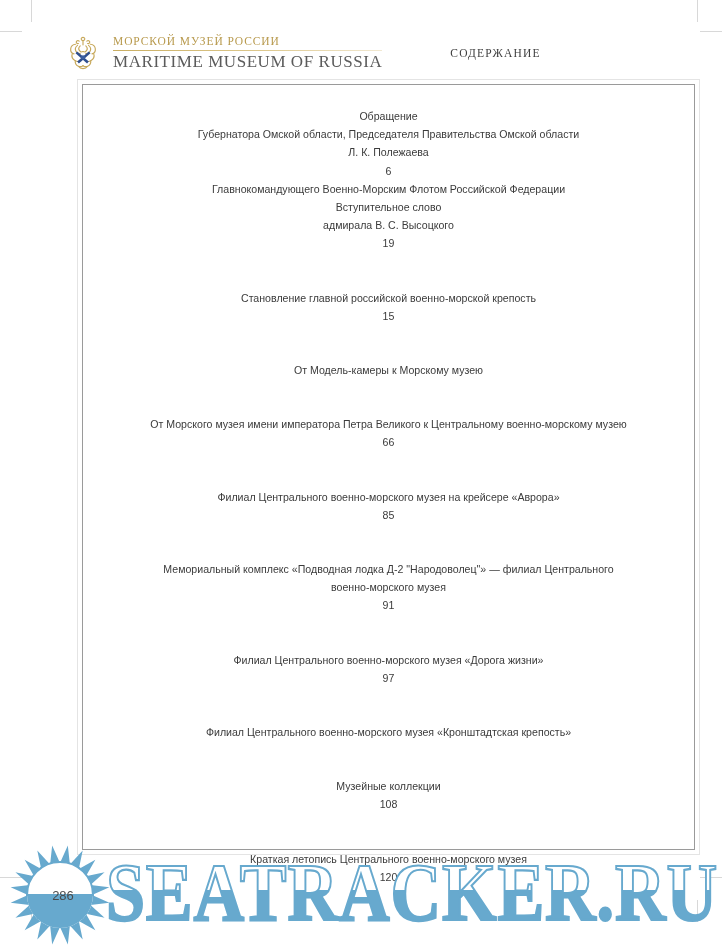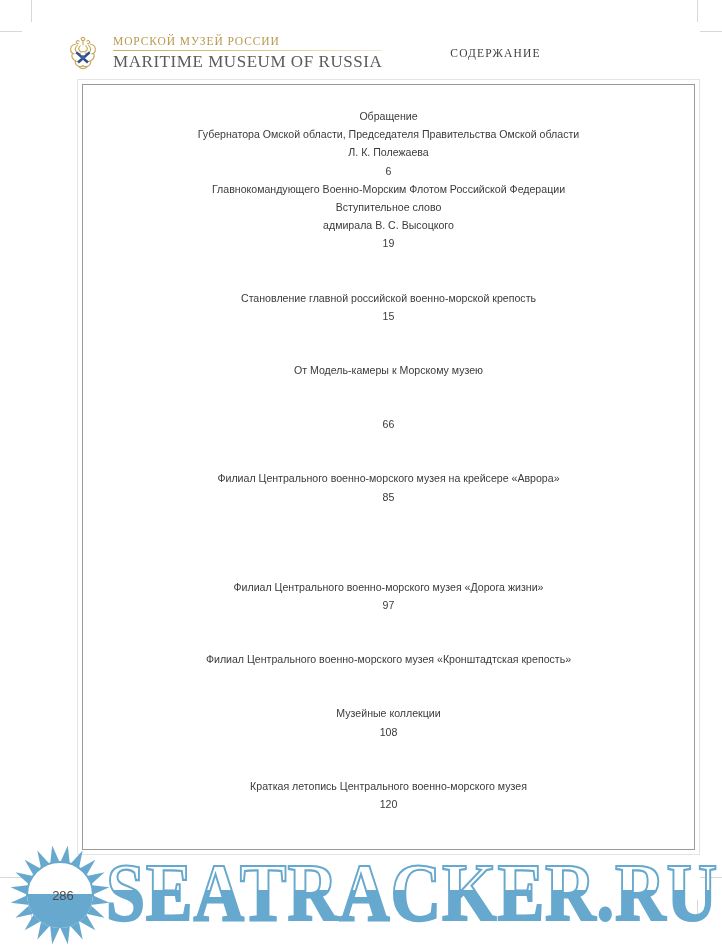--- a/index.html
+++ b/index.html
@@ -254,31 +254,39 @@
         </div>
         <div class="gap-lg"></div>
         <div class="toc-group">
           <div class="toc-entry">
             <div class="toc-title">От Модель-камеры к Морскому музею</div>
           </div>
         </div>
         <div class="gap-lg"></div>
         <div class="toc-group">
           <div class="toc-entry">
+            <div class="toc-title">От Морского музея имени императора Петра Великого к Центральному военно-морскому музею</div>
             <div class="toc-page">66</div>
           </div>
         </div>
         <div class="gap-lg"></div>
         <div class="toc-group">
           <div class="toc-entry">
             <div class="toc-title">Филиал Центрального военно-морского музея на крейсере «Аврора»</div>
             <div class="toc-page">85</div>
           </div>
         </div>
         <div class="gap-lg"></div>
+        <div class="toc-group">
+          <div class="toc-entry">
+            <div class="toc-title">Мемориальный комплекс «Подводная лодка Д-2 "Народоволец"» — филиал Центрального</div>
+            <div class="toc-title">военно-морского музея</div>
+            <div class="toc-page">91</div>
+          </div>
+        </div>
         <div class="gap-lg"></div>
         <div class="toc-group">
           <div class="toc-entry">
             <div class="toc-title">Филиал Центрального военно-морского музея «Дорога жизни»</div>
             <div class="toc-page">97</div>
           </div>
         </div>
         <div class="gap-lg"></div>
         <div class="toc-group">
           <div class="toc-entry">

